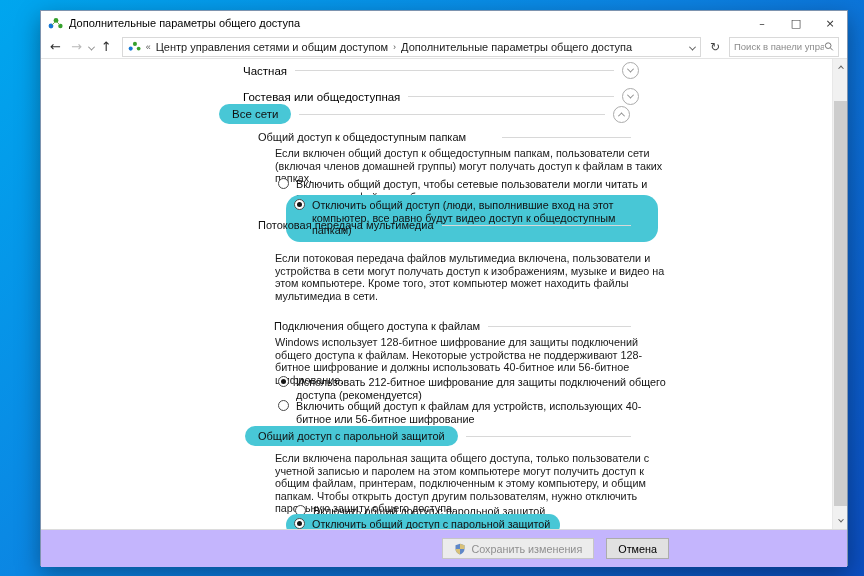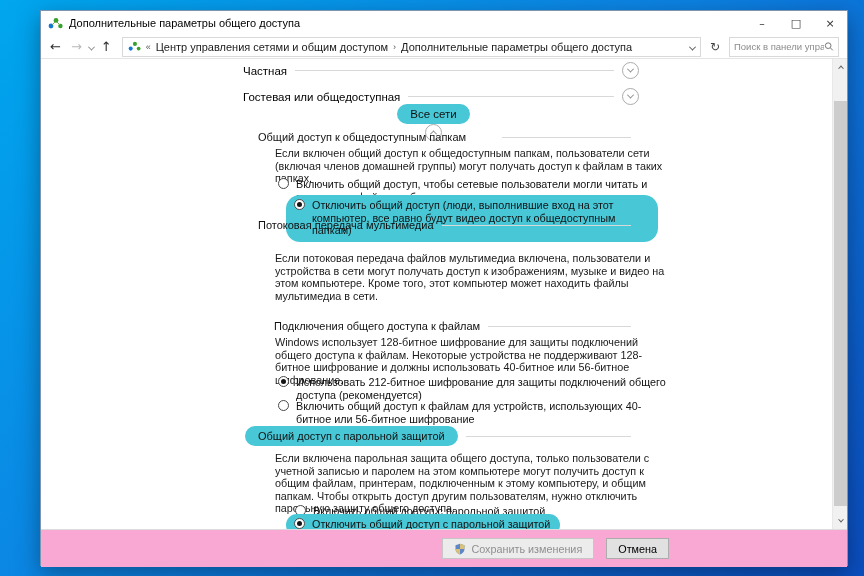--- a/index.html
+++ b/index.html
@@ -62,21 +62,21 @@
   .radio.on::after{ content:""; position:absolute; inset:2px; border-radius:50%; background:#141414; }
   .radio-pill{ border-radius:14px; padding:4px 10px 5px 8px; background:#48c7d6; }
   .link{ color:#0a66c2; font-size:10.8px; white-space:nowrap; }
   
   .sb{ position:absolute; right:0; top:0; width:15px; height:470px; background:#f1f1f1; border-left:1px solid #e8e8e8;}
   .sb-arrow{ position:absolute; left:0; width:15px; height:16px; display:flex; align-items:center; justify-content:center;}
   .sb-arrow .chev{ width:4px; height:4px; border-color:#606060; }
   .sb-up{ top:0; } .sb-down{ bottom:0; }
   .sb-thumb{ position:absolute; left:1px; top:42px; width:13px; height:405px; background:#cdcdcd; }
   
-  .footer{ height:38px; background:#f9a8d4; border-top:1px solid #dcdcdc;
+  .footer{ height:38px; background:#c4b5fd; border-top:1px solid #dcdcdc;
     display:flex; align-items:center; justify-content:flex-end; padding-right:178px; gap:12px; }
   .btn{ height:21px; font-size:10.8px; display:flex; align-items:center; justify-content:center;
     padding:0 11px; border:1px solid #acacac; background:#e1e1e1; color:#000;
     font-family:"Liberation Sans",sans-serif; }
   .btn.disabled{ background:#ececec; border-color:#c6c6c6; color:#8f8f8f; gap:5px; }
   .btn .shield{ width:12px; height:12px; }
 </style>
 </head>
 <body>
 
@@ -136,21 +136,21 @@
     </div>
 
     <div class="blk secrow" style="top:29px;">
       <span class="sec-label">Гостевая или общедоступная</span>
       <span class="hline"></span>
       <span class="circle-btn">
           <span class="chev down"></span>
         </span>
     </div>
 
-    <div class="blk secrow" style="top:45px; left:187px; width:411px;flex-direction:column;">
+    <div class="blk secrow" style="top:45px; left:178px; width:411px;">
       <span class="pill"><span class="pill-label">Все сети</span></span>
       <span class="hline"></span>
       <span class="circle-btn">
           <span class="chev up"></span>
         </span>
     </div>
 
     <div class="blk subhead" style="top:72px;gap:28px;">
       <span class="sh-label">Общий доступ к общедоступным папкам</span>
       <span class="hline"></span>

